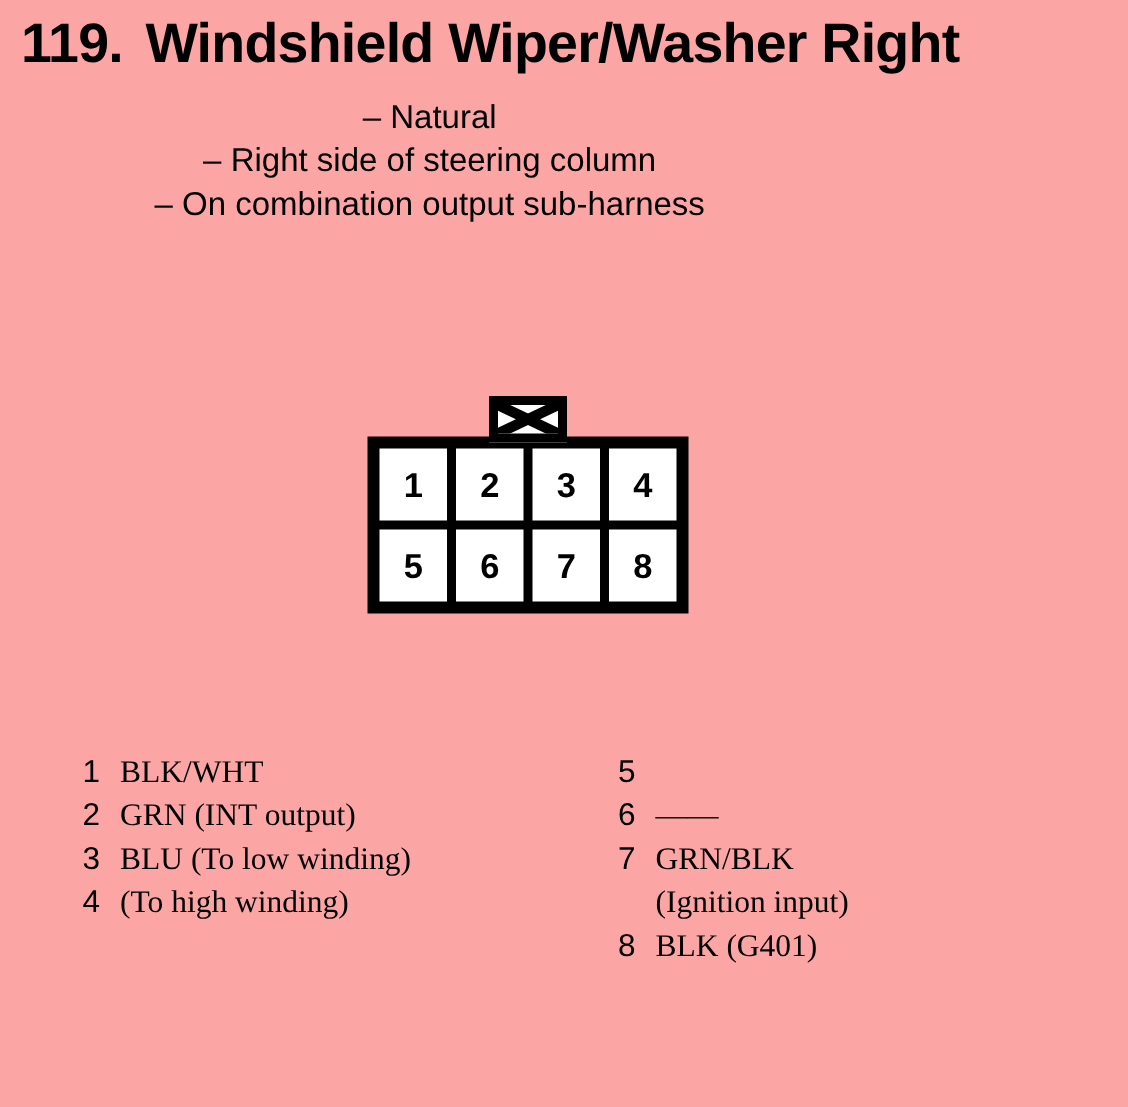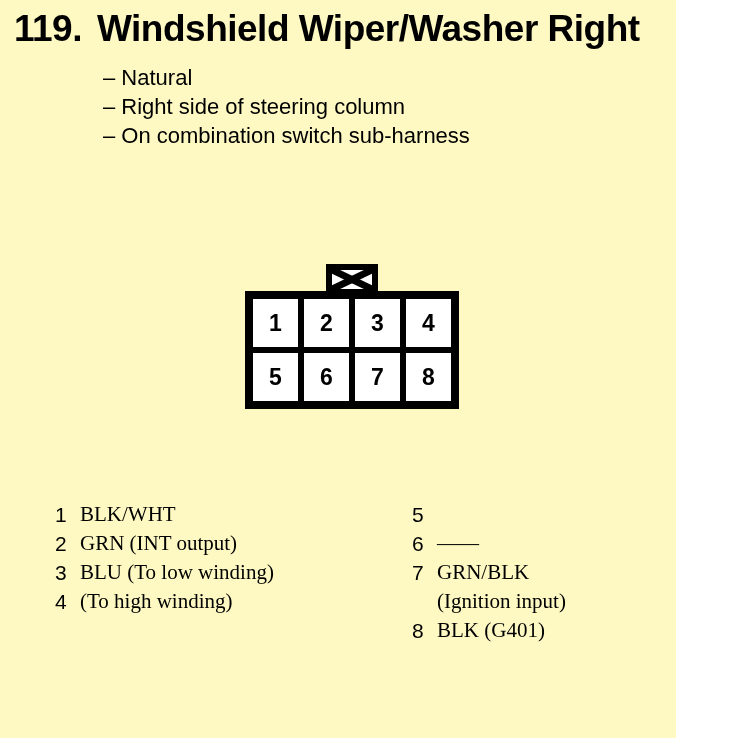--- a/index.html
+++ b/index.html
@@ -1,37 +1,37 @@
 <!DOCTYPE html>
 <html><head>
 <meta charset="utf-8">
 <style>
   * { margin:0; padding:0; box-sizing:border-box; }
   html,body { background:#ffffff; }
   .page {
     position:relative;
-    width:676px; height:738px;
-    background:#fef9c3;
+    width:752px; height:738px;
+    background:#fca5a5;
     color:#000000;
     font-family:"Liberation Sans", sans-serif;
     overflow:hidden;
   }
 
   
   .title-row {
     position:absolute; left:14px; top:8px;
     display:flex; gap:15px;
     font-weight:bold; font-size:37px; letter-spacing:-0.5px;
     white-space:nowrap;
   }
 
   
   .notes {
     position:absolute; left:103px; top:63px;
-    font-size:22px; line-height:29px;
+    font-size:22px; line-height:29px;text-align:center;
   }
   .note-line { white-space:nowrap; }
 
   
   .connector-wrap {
     position:absolute; left:245px; top:264px; width:214px;
   }
   .lock-tab {
     position:relative; z-index:2;
     width:52px; height:31px;
@@ -73,21 +73,21 @@
 <div class="page">
 
   <div class="title-row">
     <span>119.</span>
     <span>Windshield Wiper/Washer Right</span>
   </div>
 
   <div class="notes">
     <div class="note-line">– Natural</div>
     <div class="note-line">– Right side of steering column</div>
-    <div class="note-line">– On combination switch sub-harness</div>
+    <div class="note-line">– On combination output sub-harness</div>
   </div>
 
   <div class="connector-wrap">
     <div class="lock-tab">
       <svg viewBox="0 0 40 19" preserveAspectRatio="none" aria-hidden="true">
         <line x1="0" y1="0" x2="40" y2="19" stroke="#000" stroke-width="7"></line>
         <line x1="40" y1="0" x2="0" y2="19" stroke="#000" stroke-width="7"></line>
       </svg>
     </div>
     <div class="connector-body">

